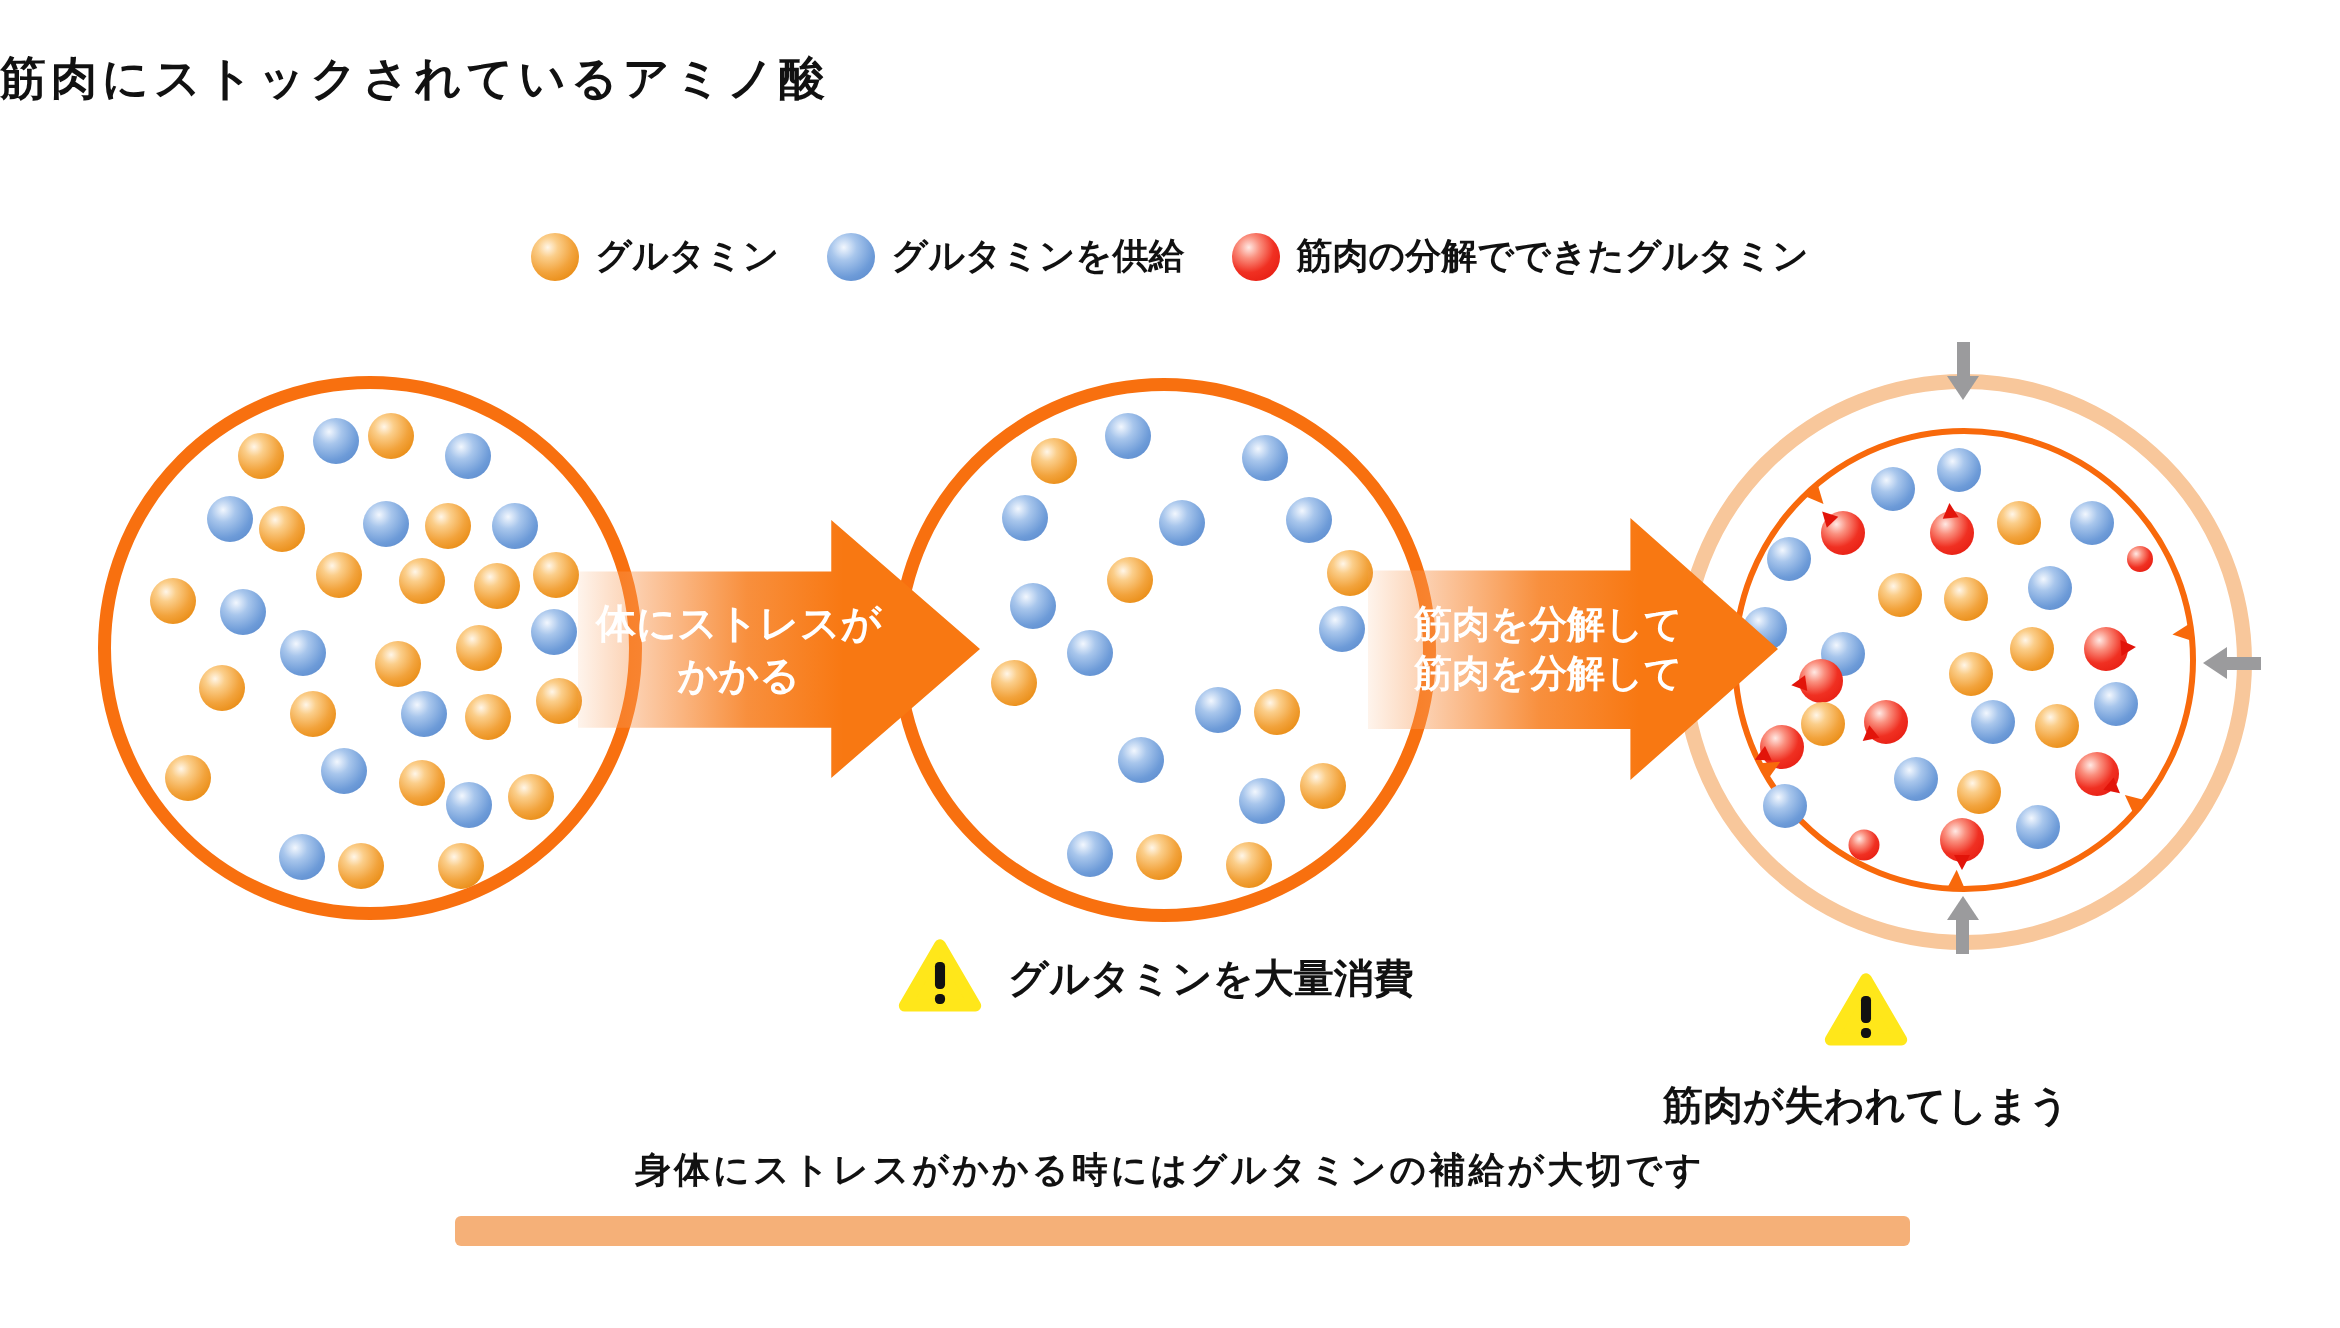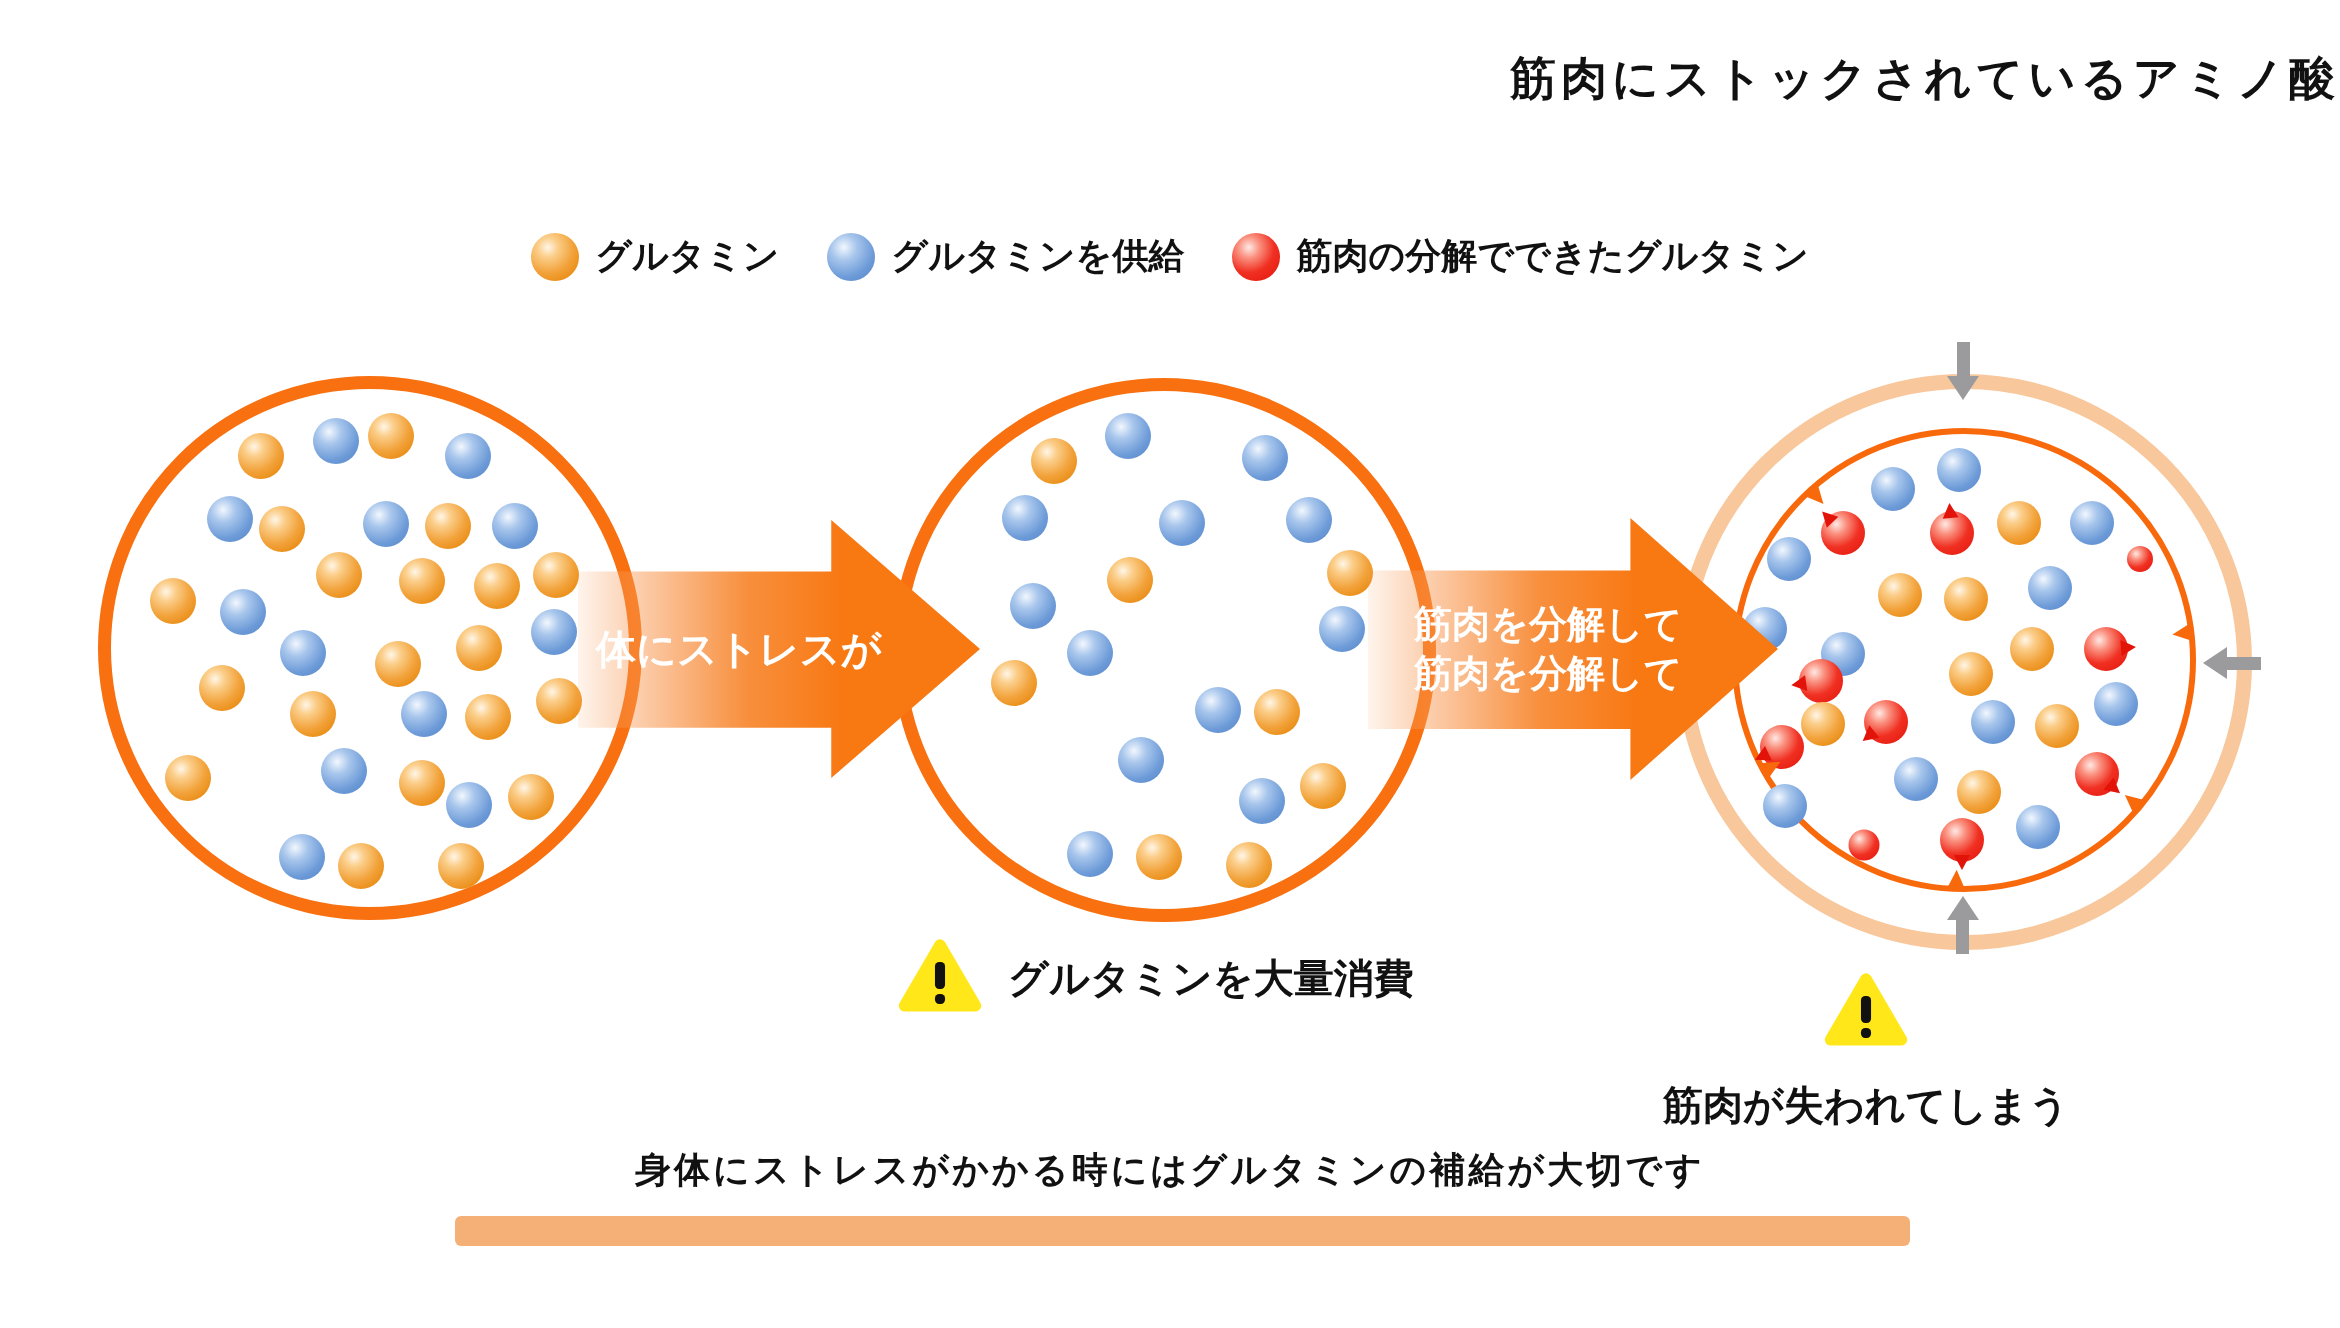--- a/index.html
+++ b/index.html
@@ -2,21 +2,21 @@
 <html><head>
 <meta charset="utf-8">
 <style>
   * { margin:0; padding:0; box-sizing:border-box; }
   body { background:#ffffff; }
   .page {
     position:relative; width:2340px; height:1328px; background:#ffffff;
     overflow:hidden; font-family:"Liberation Sans", sans-serif; color:#111;
   }
   .title {
-    position:absolute; top:48px; left:0; width:100%; text-align:right;
+    position:absolute; top:48px; left:0; width:100%; text-align:left;
     font-size:46px; font-weight:bold; letter-spacing:5px;
   }
   
   .legend {
     position:absolute; top:232px; left:0; width:100%;
     display:flex; justify-content:center; align-items:center; gap:48px;
   }
   .legend-item { display:flex; align-items:center; gap:16px; }
   .legend-dot { width:48px; height:48px; border-radius:50%; flex:0 0 auto; }
   .legend-label { font-size:36px; font-weight:bold; white-space:nowrap; }
@@ -233,20 +233,21 @@
     <div class="head"></div>
   </div>
   <div class="squeeze" id="squeeze-bottom">
     <div class="stem"></div>
     <div class="head"></div>
   </div>
 
   <div class="big-arrow" id="arrow1">
     <div class="arrow-text">
       <div>体にストレスが</div>
+      <div>かかる</div>
     </div>
   </div>
   <div class="big-arrow" id="arrow2">
     <div class="arrow-text">
       <div>筋肉を分解して</div>
       <div>筋肉を分解して</div>
     </div>
   </div>
 
   <div class="warning-row" id="warning1">

